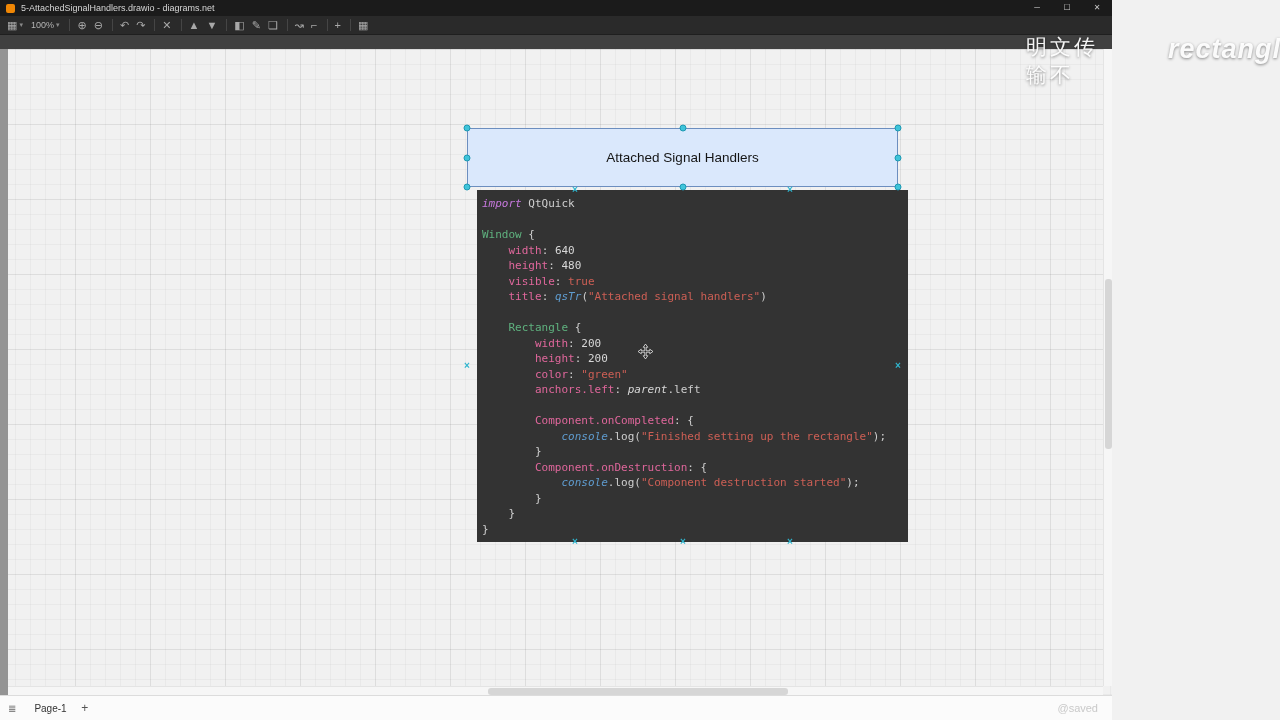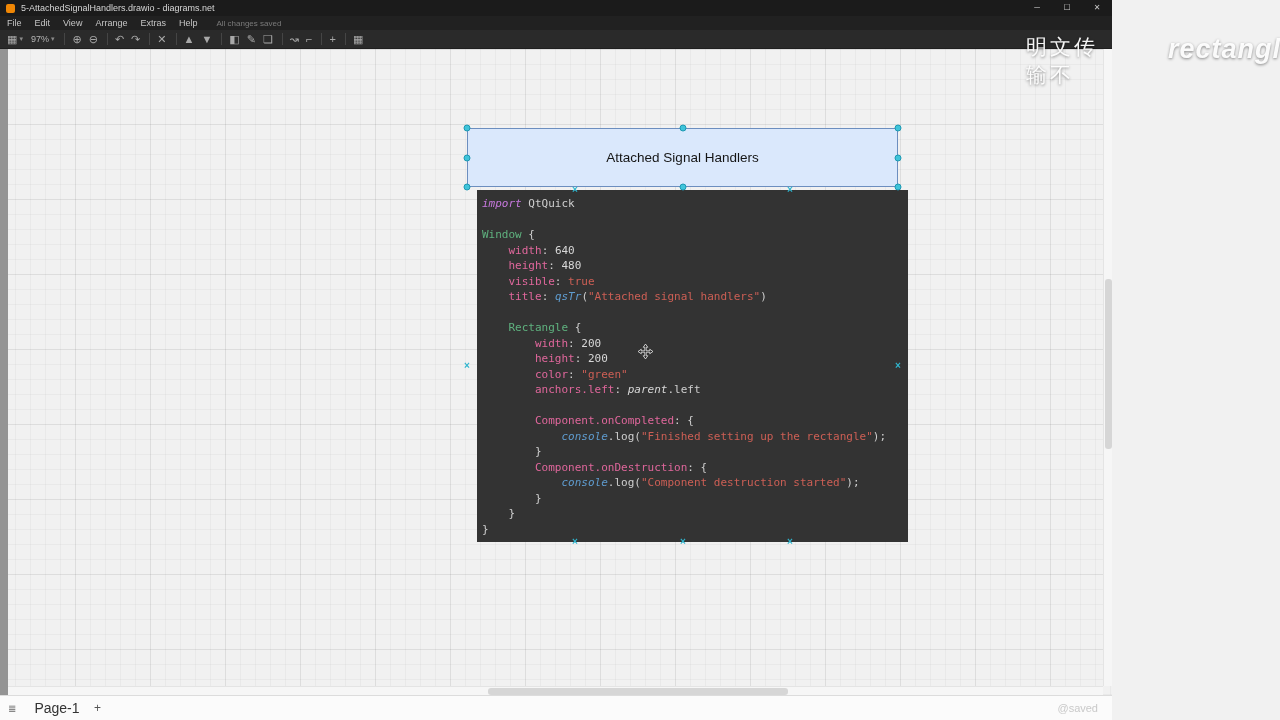--- a/index.html
+++ b/index.html
@@ -76,55 +76,46 @@
   
   .wm-text { position:absolute; left:1026px; top:33px; font-size:21px; letter-spacing:3px;
     color:rgba(255,255,255,0.95); text-shadow:0 1px 3px rgba(0,0,0,0.45); }
   .wm-logo { position:absolute; left:1168px; top:34px; font-size:27px; font-weight:bold; font-style:italic;
     color:rgba(255,255,255,0.95); text-shadow:0 1px 3px rgba(0,0,0,0.45); letter-spacing:1px; }
 
   
   .statusbar { position:absolute; left:0; right:0; bottom:0; height:25px; background:#fbfbfb;
     border-top:1px solid #dcdcdc; display:flex; align-items:center; }
   .sb-toggle { margin:0 9px 0 8px; color:#666; font-size:10px; }
-  .sb-tab { font-size:14px; color:#333; padding:3px 9px; }
+  .sb-tab { font-size:10px; color:#333; padding:3px 9px; }
   .sb-add { color:#555; font-size:12px; width:18px; text-align:center; }
   .sb-credit { margin-left:auto; margin-right:14px; color:#c9c9c9; font-size:11px; }
 </style>
 </head>
 <body>
 
 <div class="app">
 
   <div class="titlebar">
     <div class="app-icon"></div>
     <div class="title-text">5-AttachedSignalHandlers.drawio - diagrams.net</div>
     <div class="tb-spacer"></div>
     <div class="win-btn">─</div>
     <div class="win-btn">☐</div>
     <div class="win-btn">✕</div>
   </div>
 
-  <div class="menubar">
-    <span class="menu-item">File</span>
-    <span class="menu-item">Edit</span>
-    <span class="menu-item">View</span>
-    <span class="menu-item">Arrange</span>
-    <span class="menu-item">Extras</span>
-    <span class="menu-item">Help</span>
-    <span class="autosave">All changes saved</span>
-  </div>
 
   <div class="toolbar">
     <div class="tb-item">
       <span class="tb-glyph">▦</span>
       <span class="caret">▾</span>
     </div>
     <div class="tb-item">
-      <span class="tb-zoom">97%</span>
+      <span class="tb-zoom">100%</span>
       <span class="caret">▾</span>
     </div>
     <span class="tb-sep"></span>
     <span class="tb-glyph">⊕</span>
     <span class="tb-glyph">⊖</span>
     <span class="tb-sep"></span>
     <span class="tb-glyph">↶</span>
     <span class="tb-glyph">↷</span>
     <span class="tb-sep"></span>
     <span class="tb-glyph">✕</span>

